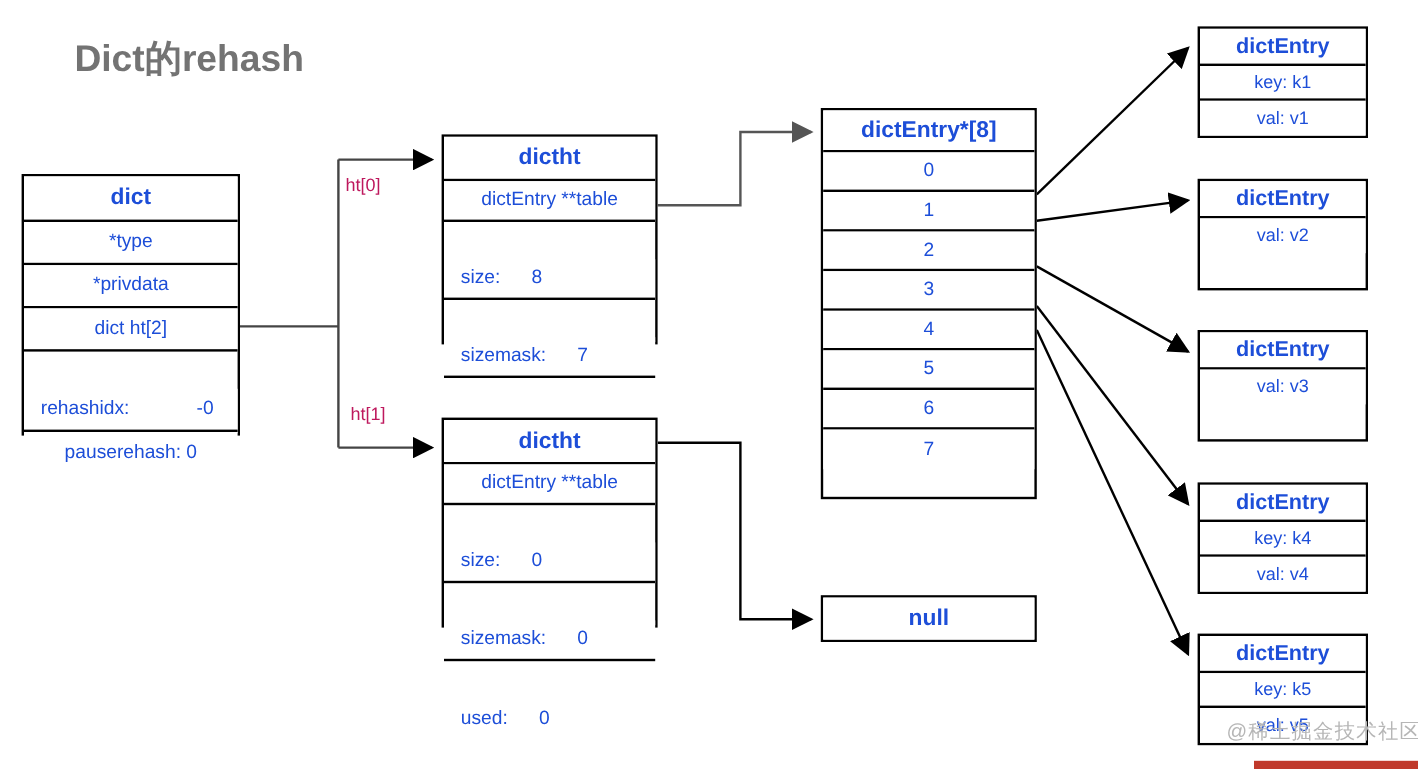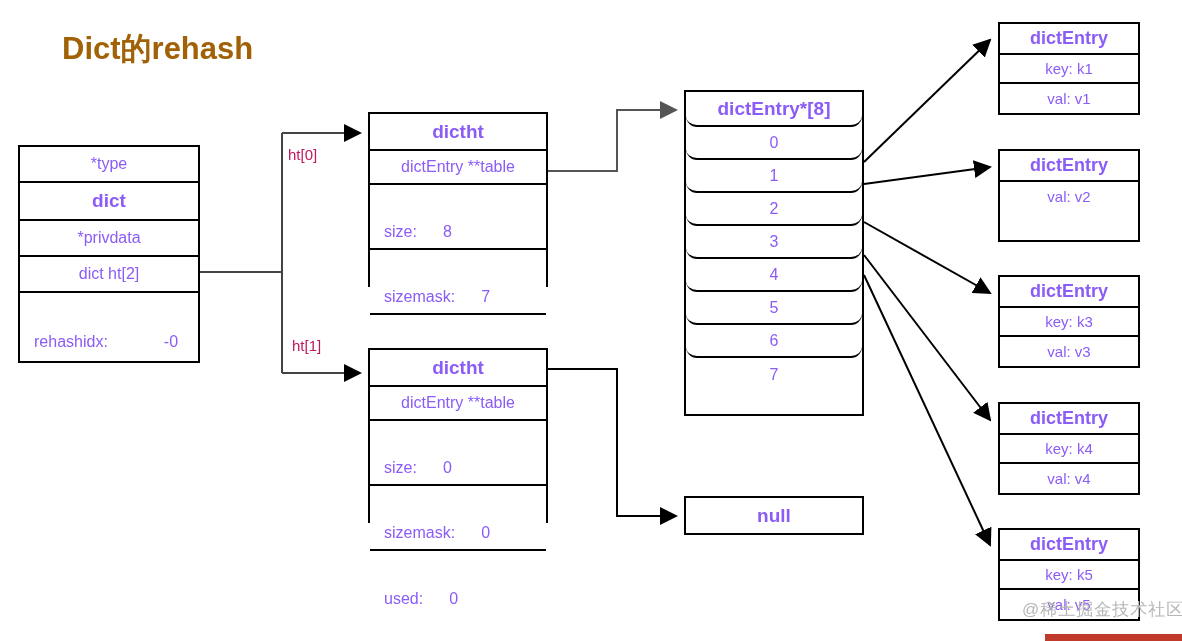--- a/index.html
+++ b/index.html
@@ -18,38 +18,38 @@
     overflow: hidden;
   }
   .abs { position: absolute; }
 
   
   #title {
     left: 62px;
     top: 28px;
     font-size: 31px;
     font-weight: bold;
-    color: #a16207;
+    color: #737373;
     letter-spacing: 0px;
     white-space: nowrap;
   }
 
   
   .box {
     border: 2px solid #000000;
     background: #ffffff;
     box-sizing: border-box;
   }
   .row {
     box-sizing: border-box;
     display: flex;
     align-items: center;
     justify-content: center;
     font-size: 16px;
-    color: #8b5cf6;
+    color: #1d4ed8;
     border-bottom: 2px solid #000000;
     background: #ffffff;
     white-space: nowrap;
   }
   .row:last-child { border-bottom: none; }
   .row.head {
     font-weight: bold;
     font-size: 19px;
   }
   .row.kv {
@@ -71,21 +71,21 @@
 
   
   .dictht-box { width: 180px; height: 175px; text-align: right; }
   .dictht-box .row { height: 34px; }
   .dictht-box .row.head { height: 37px; }
   #dictht0 { left: 368px; top: 112px; }
   #dictht1 { left: 368px; top: 348px; }
 
   
   #array-box { left: 684px; top: 90px; width: 180px; height: 326px; }
-  #array-box .row { height: 33px; border-radius: 11px; }
+  #array-box .row { height: 33px; }
   #array-box .row.head { height: 35px; font-size: 19px; }
 
   
   #null-box {
     left: 684px; top: 496px; width: 180px; height: 39px;
   }
   #null-box .row.head { height: 100%; font-size: 19px; }
 
   
   .entry-box { left: 998px; width: 142px; height: 93px; }
@@ -150,28 +150,29 @@
     <path d="M864,162 L990,40" stroke="#000000" stroke-width="2" fill="none" marker-end="url(#ah)"></path>
     <path d="M864,184 L990,167" stroke="#000000" stroke-width="2" fill="none" marker-end="url(#ah)"></path>
     <path d="M864,222 L990,293" stroke="#000000" stroke-width="2" fill="none" marker-end="url(#ah)"></path>
     <path d="M864,255 L990,420" stroke="#000000" stroke-width="2" fill="none" marker-end="url(#ah)"></path>
     <path d="M864,275 L990,545" stroke="#000000" stroke-width="2" fill="none" marker-end="url(#ah)"></path>
   </svg>
 
   <div class="abs" id="title">Dict的rehash</div>
 
   <div class="abs box" id="dict-box">
+    <div class="row head">dict</div>
     <div class="row">*type</div>
-    <div class="row head">dict</div>
     <div class="row">*privdata</div>
     <div class="row">dict ht[2]</div>
     <div class="row kv">
       <span class="kv-label">rehashidx:</span>
       <span class="kv-val wide">-0</span>
     </div>
+    <div class="row">pauserehash: 0</div>
   </div>
 
   <div class="abs edge-label" style="left:288px; top:146px;">ht[0]</div>
   <div class="abs edge-label" style="left:292px; top:337px;">ht[1]</div>
 
   <div class="abs box dictht-box" id="dictht0">
     <div class="row head">dictht</div>
     <div class="row">dictEntry **table</div>
     <div class="row kv">
       <span class="kv-label">size:</span>
@@ -226,21 +227,20 @@
     <div class="row">val: v1</div>
   </div>
 
   <div class="abs box entry-box" style="top:149px;">
     <div class="row head">dictEntry</div>
     <div class="row">val: v2</div>
   </div>
 
   <div class="abs box entry-box" style="top:275px;">
     <div class="row head">dictEntry</div>
-    <div class="row">key: k3</div>
     <div class="row">val: v3</div>
   </div>
 
   <div class="abs box entry-box" style="top:402px;">
     <div class="row head">dictEntry</div>
     <div class="row">key: k4</div>
     <div class="row">val: v4</div>
   </div>
 
   <div class="abs box entry-box" style="top:528px;">

